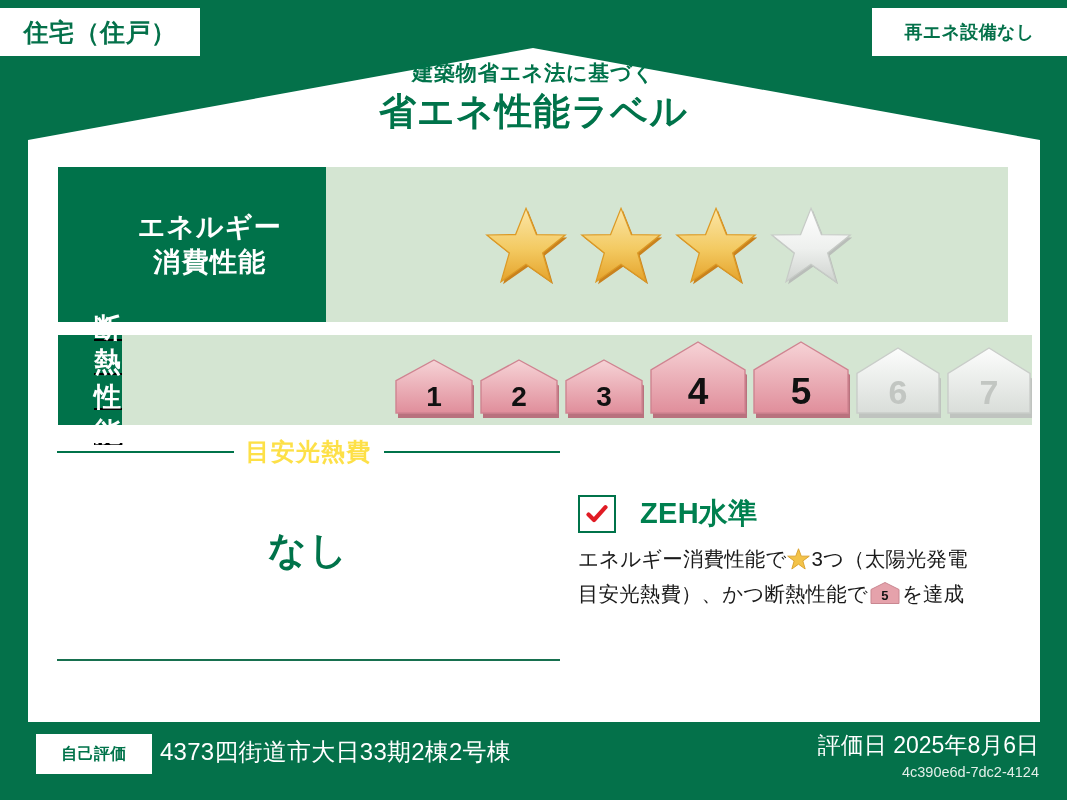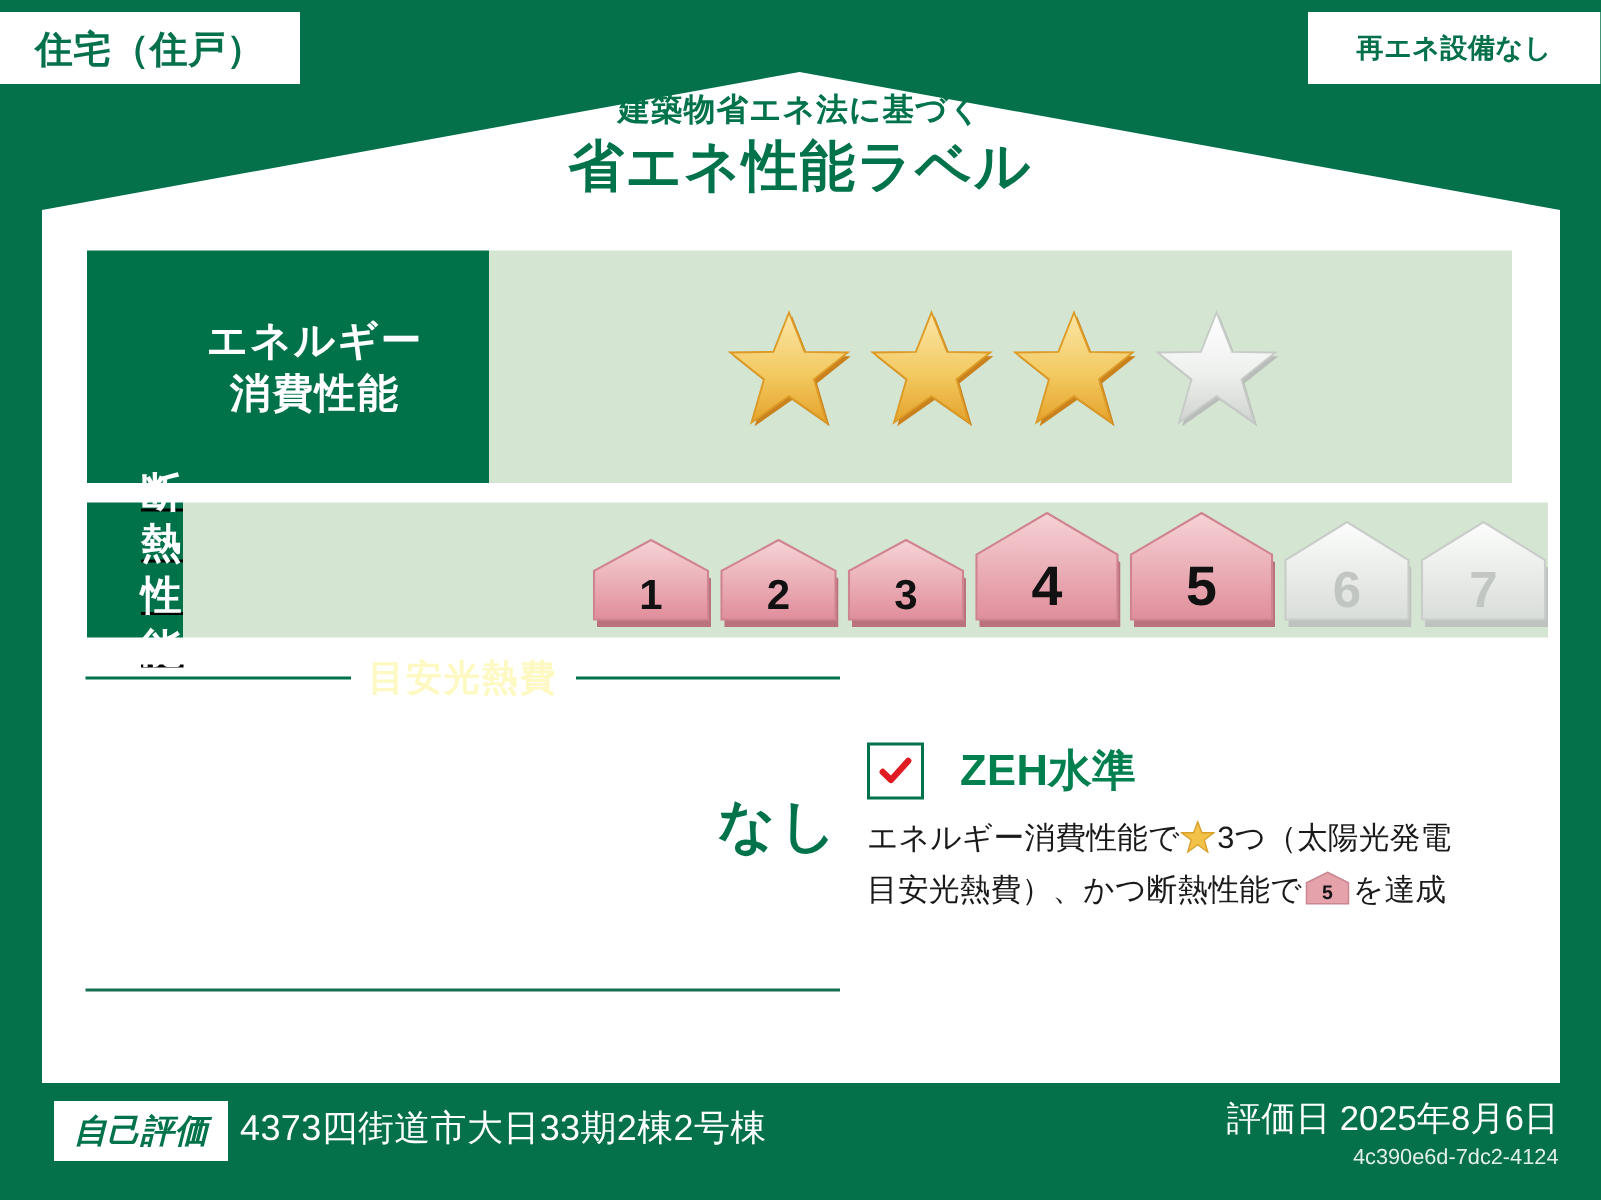--- a/index.html
+++ b/index.html
@@ -53,28 +53,28 @@
   #stars{display:flex;align-items:center;gap:11px;margin-left:158px;}
   .star{width:84px;height:80px;display:block;}
 
   
   #houses{display:flex;align-items:flex-end;gap:5px;margin-left:272px;}
   .hs{display:block;}
 
   
   #cost-head{
     position:absolute;left:57px;top:438px;width:503px;height:28px;
-    display:flex;align-items:center;gap:12px;color:#fef9c3;
+    display:flex;align-items:center;gap:12px;color:#fde047;
   }
   .rule{flex:1;height:2px;background:#00734a;}
   #cost-head-text{font-size:24px;font-weight:bold;letter-spacing:.05em;white-space:nowrap;}
 
   #cost-value{
     position:absolute;left:57px;top:525px;width:503px;
-    text-align:right;color:#00734a;font-size:38px;font-weight:bold;letter-spacing:.05em;
+    text-align:center;color:#00734a;font-size:38px;font-weight:bold;letter-spacing:.05em;
   }
 
   #cost-rule-bottom{position:absolute;left:57px;top:659px;width:503px;height:2px;background:#17704f;}
 
   
   #zeh-block{position:absolute;left:578px;top:494px;width:440px;}
   #zeh-title-row{display:flex;align-items:center;gap:24px;}
   #zeh-check{
     width:34px;height:34px;border:2px solid #00734a;background:#fff;
     display:flex;align-items:center;justify-content:center;flex:none;
@@ -83,22 +83,22 @@
   #zeh-desc{
     margin-top:9px;color:#1a1a1a;font-size:20.5px;line-height:1.52;
     letter-spacing:.005em;
   }
   .inline-ico{display:inline-block;vertical-align:-4px;margin:0 1px;}
 
   
   #footer{position:absolute;left:0;right:0;bottom:0;height:78px;}
   #footer-eval{
     position:absolute;left:36px;top:12px;width:116px;height:40px;background:#fff;
-    color:#00734a;font-size:22px;font-weight:bold;
-    display:flex;align-items:center;justify-content:center;letter-spacing:.02em;font-style:italic;
+    color:#00734a;font-size:16px;font-weight:bold;
+    display:flex;align-items:center;justify-content:center;letter-spacing:.02em;
   }
   #footer-addr{
     position:absolute;left:160px;top:14px;color:#fff;font-size:24px;letter-spacing:.01em;
   }
   #footer-date{
     position:absolute;right:28px;top:8px;color:#fff;font-size:23px;text-align:right;white-space:nowrap;
   }
   #footer-id{
     position:absolute;right:28px;top:42px;color:#e3efe9;font-size:14.5px;text-align:right;white-space:nowrap;
   }

